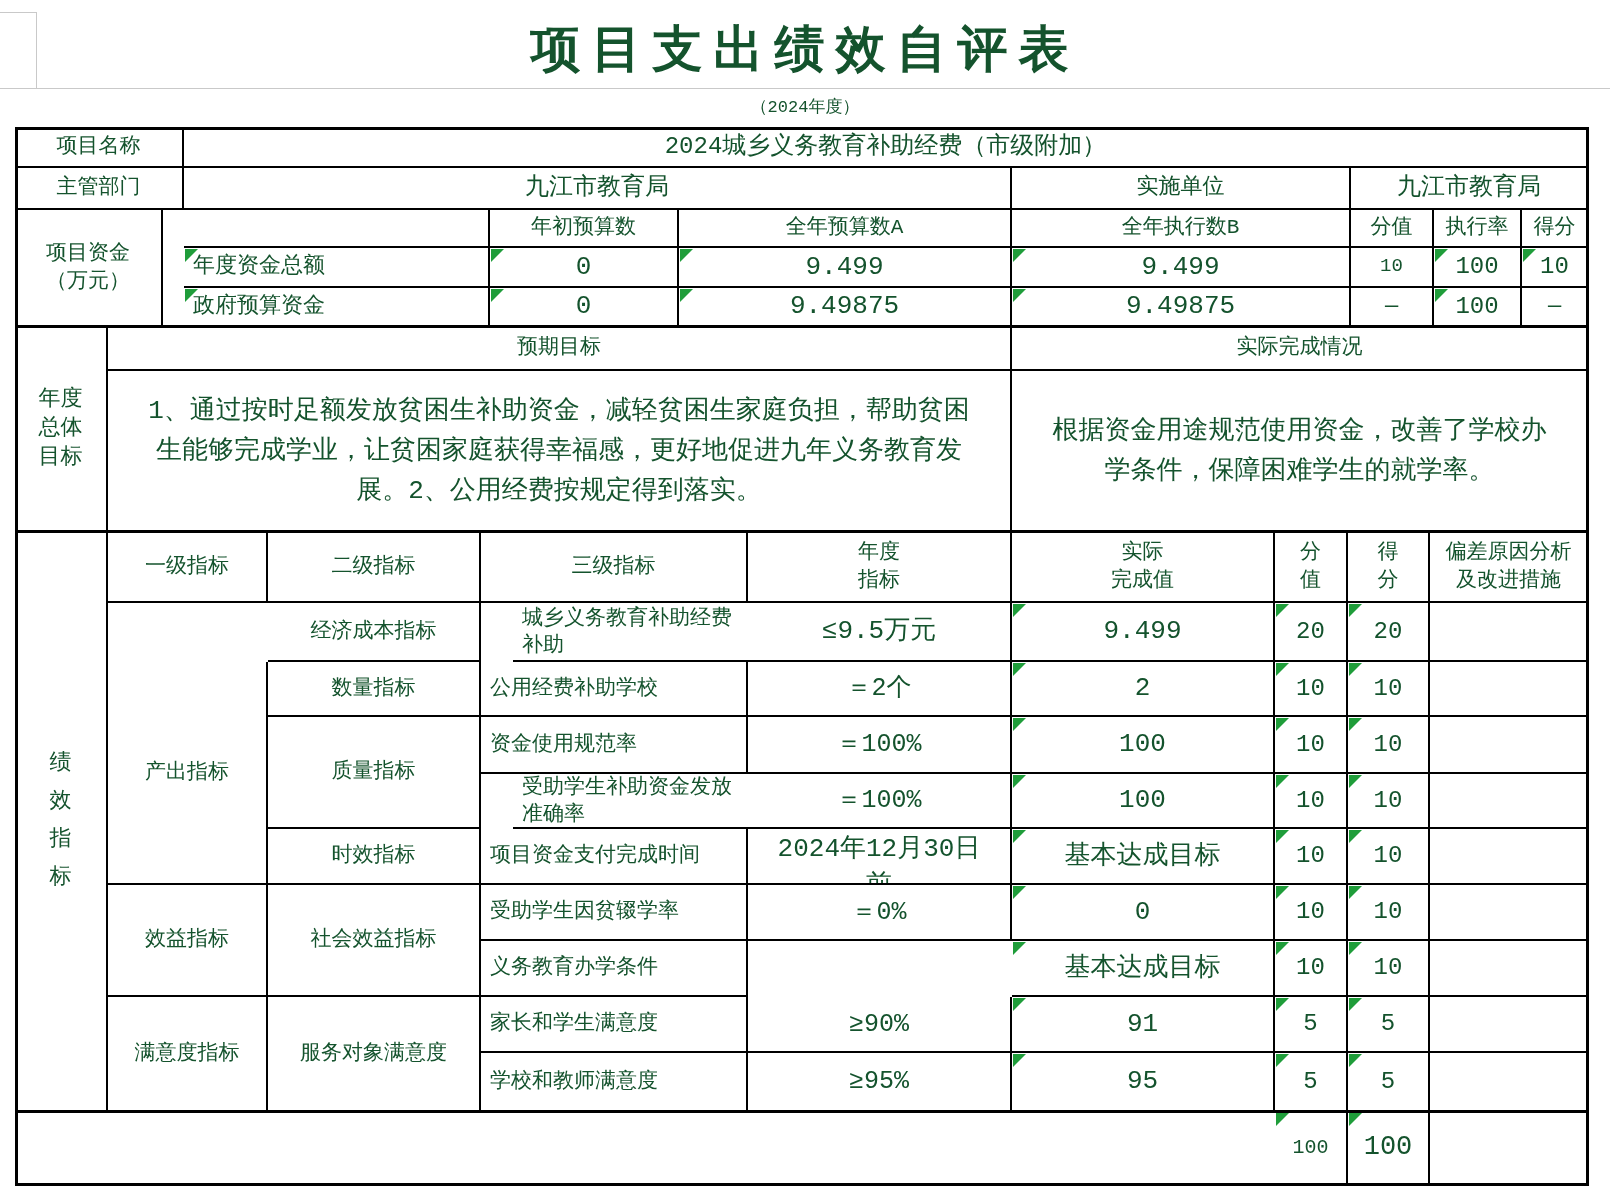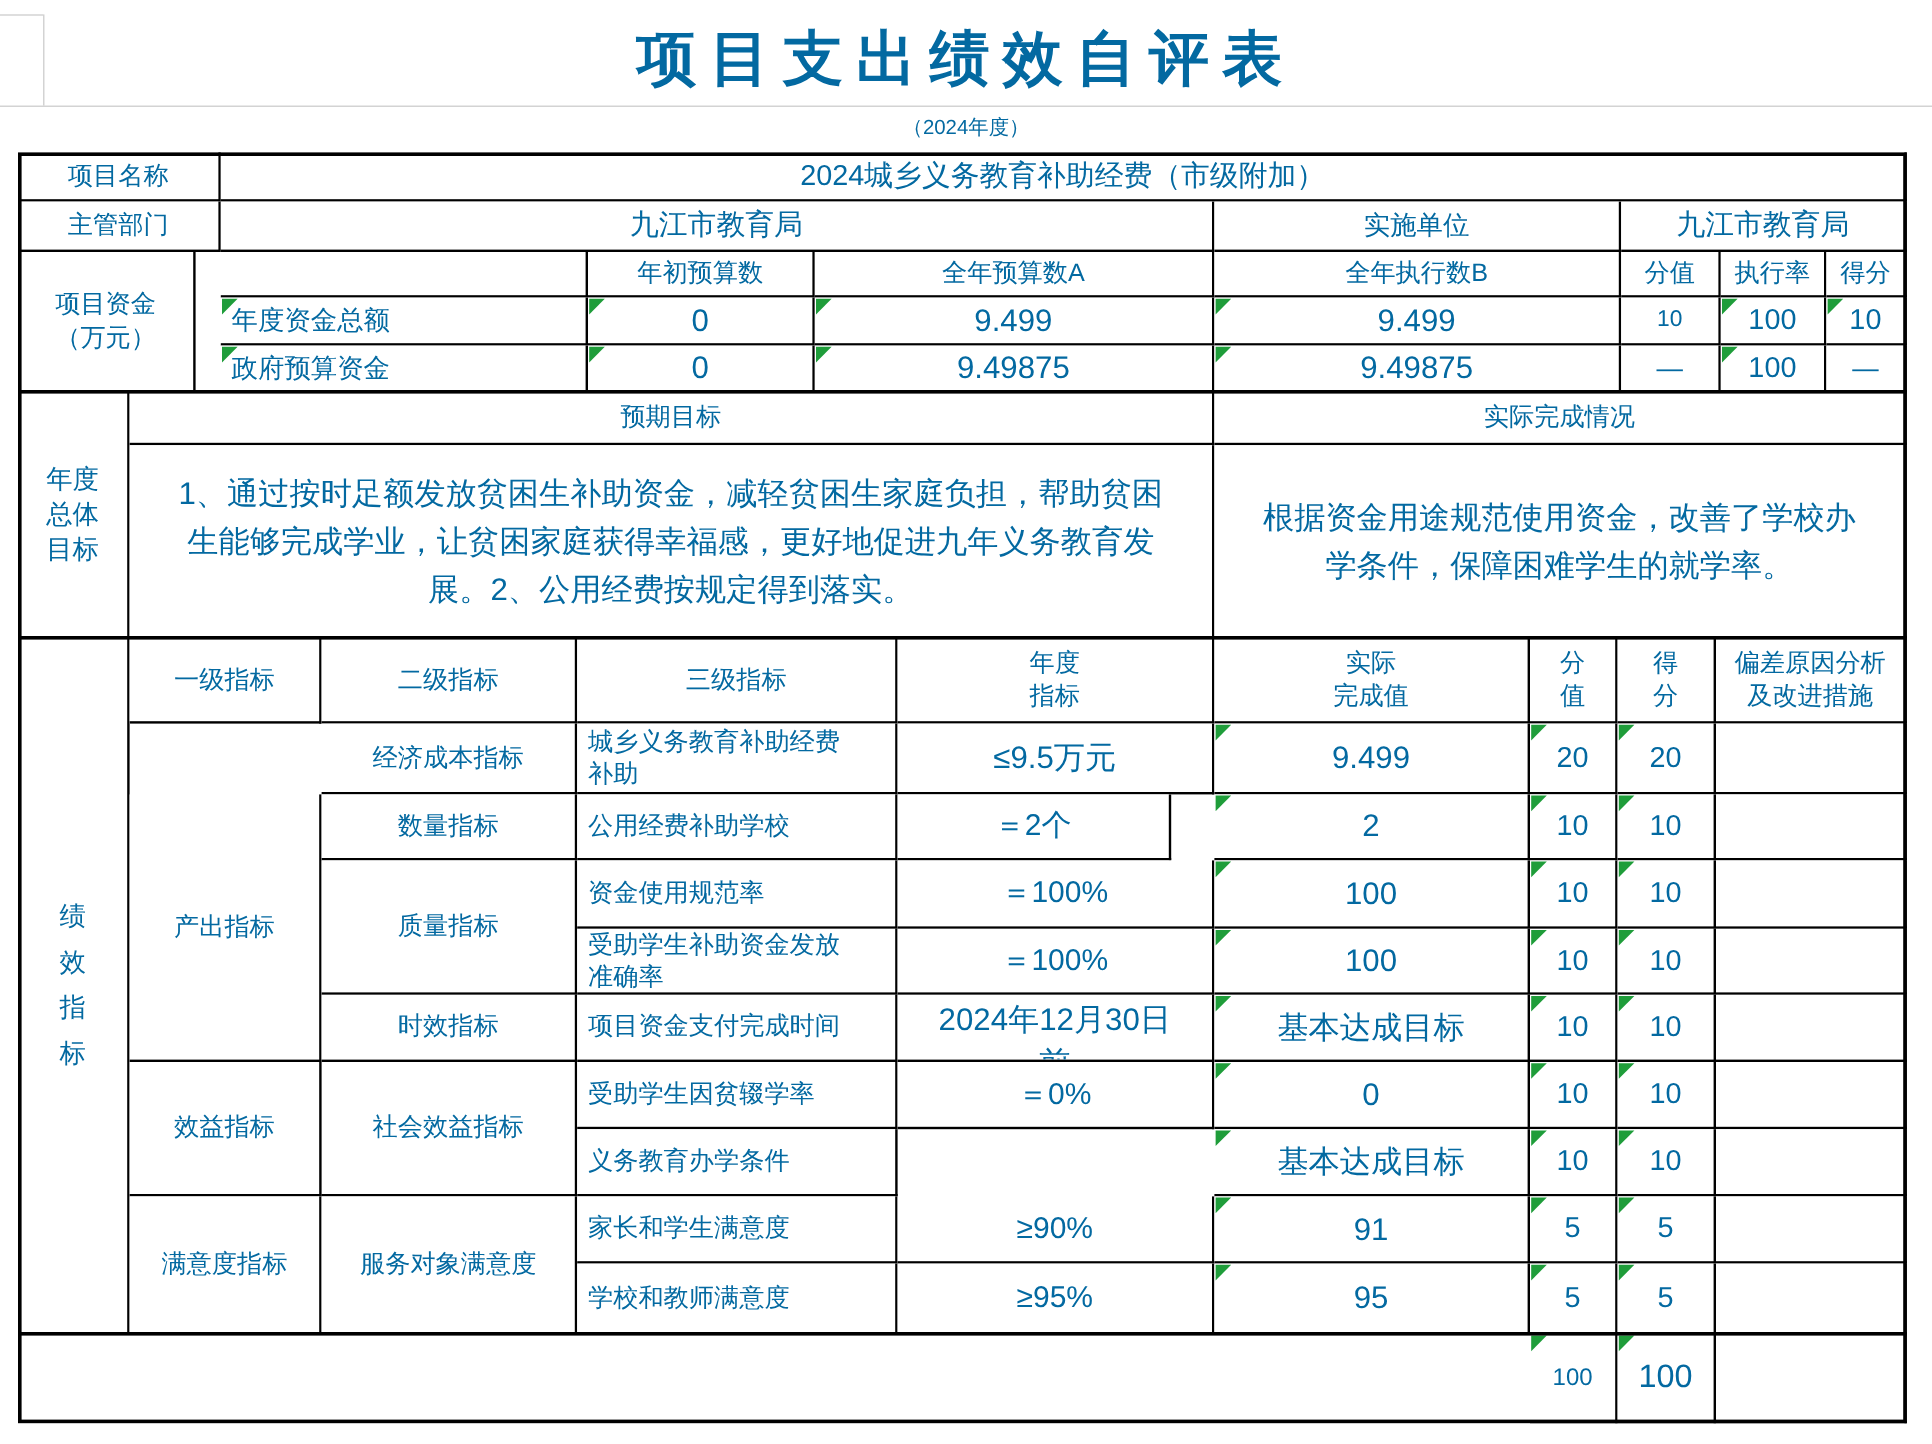--- a/index.html
+++ b/index.html
@@ -1,17 +1,17 @@
 <!DOCTYPE html>
 <html><head>
 <meta charset="utf-8">
 <style>
   html,body{margin:0;padding:0;background:#fff;}
   .canvas{position:relative;width:1610px;height:1203px;background:#ffffff;
-          font-family:Liberation Sans, sans-serif;color:#0369a1;overflow:hidden;}
+          font-family:Liberation Mono, monospace;color:#14532d;overflow:hidden;}
   .title{position:absolute;left:0;top:16px;width:100%;text-align:center;
          font-size:50px;font-weight:bold;letter-spacing:11px;}
   .subtitle{position:absolute;left:0;top:95px;width:100%;text-align:center;font-size:17px;}
   .gline{position:absolute;background:#c9c9c9;}
   .table{position:absolute;left:15px;top:127px;width:1574px;height:1059px;}
   .frame{position:absolute;inset:0;border:3px solid #000;pointer-events:none;z-index:6;}
   .sep{position:absolute;left:0;width:1574px;height:3px;background:#000;z-index:5;}
   .cell{position:absolute;box-sizing:border-box;border-right:2px solid #000;border-bottom:2px solid #000;
         display:flex;align-items:center;justify-content:center;text-align:center;
         font-size:21px;line-height:1.32;overflow:hidden;background:#fff;}
@@ -19,21 +19,21 @@
   .pre{white-space:pre-line;}
   .v25{font-size:25px;}
   .v26{font-size:26px;}
   .v24{font-size:24px;}
   .v27{font-size:27px;}
   .v22{font-size:22px;}
   .v20{font-size:20px;}
   .v19{font-size:19px;}
   .lh40{line-height:40px;}
   .lh38{line-height:38px;}
-  .lh27{line-height:27px;}
+  .lh27{line-height:27px;margin-left:32px;}
   .clipTop{align-items:flex-start;padding-top:2px;line-height:36px;}
   .padH40{padding-left:40px;padding-right:40px;}
   .padH34{padding-left:34px;padding-right:34px;}
   .tri{position:absolute;top:1px;left:1px;width:0;height:0;
        border-top:13px solid #1f9d3a;border-right:13px solid transparent;}
 </style>
 </head>
 <body>
 
 <div class="canvas">
@@ -161,21 +161,21 @@
         <span class="tri"></span>
         <span>20</span>
       </div>
     <div class="cell v24" style="left:1333px;top:476px;width:82px;height:59px">
         <span class="tri"></span>
         <span>20</span>
       </div>
     <div class="cell" style="left:1415px;top:476px;width:159px;height:59px"></div>
 
     <div class="cell left" style="left:466px;top:535px;width:267px;height:55px">公用经费补助学校</div>
-    <div class="cell v25" style="left:733px;top:535px;width:228px;height:55px">＝2个</div>
+    <div class="cell v25" style="left:733px;top:535px;width:264px;height:55px">＝2个</div>
     <div class="cell v26" style="left:997px;top:535px;width:263px;height:55px">
         <span class="tri"></span>
         <span>2</span>
       </div>
     <div class="cell v24" style="left:1260px;top:535px;width:73px;height:55px">
         <span class="tri"></span>
         <span>10</span>
       </div>
     <div class="cell v24" style="left:1333px;top:535px;width:82px;height:55px">
         <span class="tri"></span>

